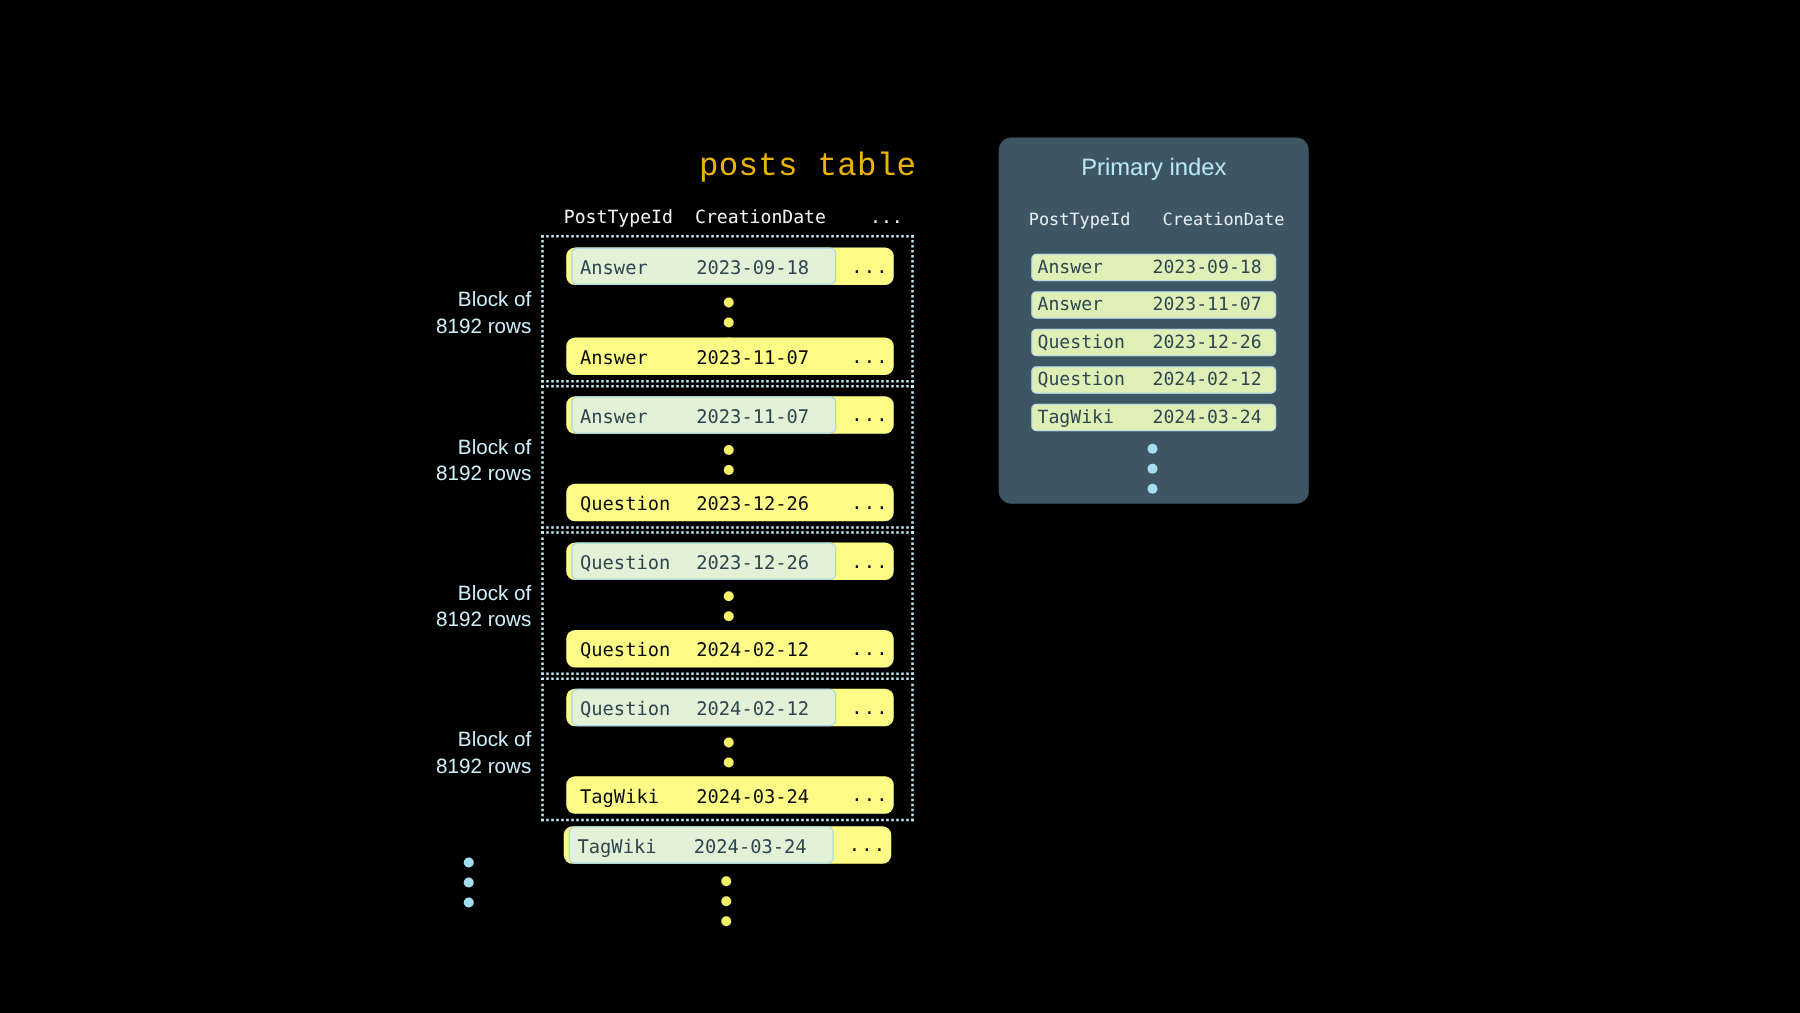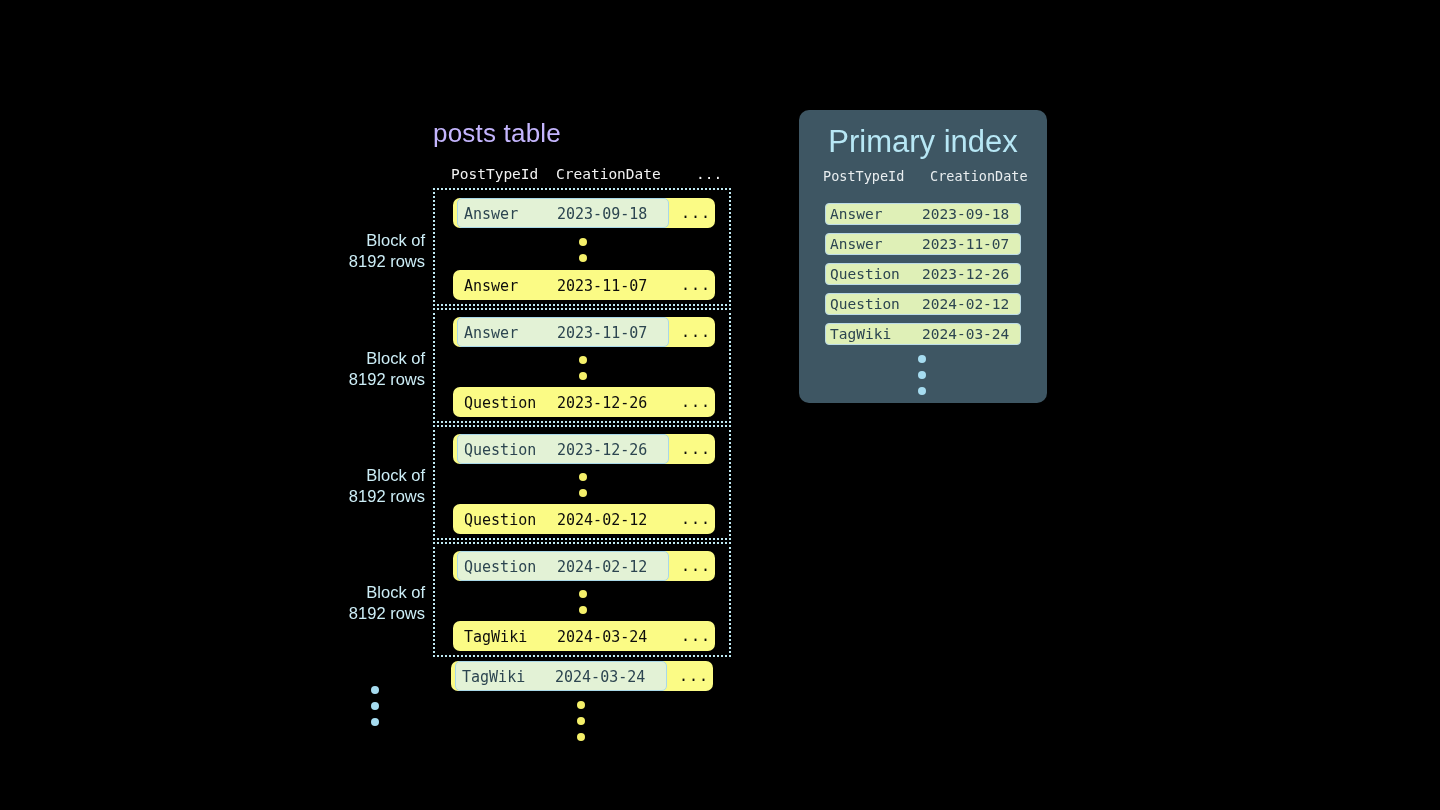--- a/index.html
+++ b/index.html
@@ -28,24 +28,24 @@
     left: 333px;
     top: 118px;
     width: 410px;
   }
 
   #posts-table-title {
     position: absolute;
     left: 100px;
     top: 0px;
     width: 300px;
-    text-align: left;
-    color: #c4b5fd;
+    text-align: right;
+    color: #eab308;
     font-size: 26px;
-    font-family: Liberation Sans, sans-serif;
+    font-family: Liberation Mono, monospace;
     letter-spacing: 0.2px;
     white-space: nowrap;
   }
 
   #posts-table-header {
     position: absolute;
     left: 118px;
     top: 48px;
     width: 280px;
     height: 20px;
@@ -159,21 +159,21 @@
     background: #3e5663;
     border-radius: 10px;
   }
   #primary-index-title {
     position: absolute;
     left: 0;
     top: 14px;
     width: 248px;
     text-align: center;
     color: #b7e7f5;
-    font-size: 31px;
+    font-size: 19px;
     font-family: "Liberation Sans", sans-serif;
     white-space: nowrap;
   }
   #primary-index-header {
     position: absolute;
     left: 24px;
     top: 58px;
     width: 210px;
     height: 20px;
     color: #e9eef0;

